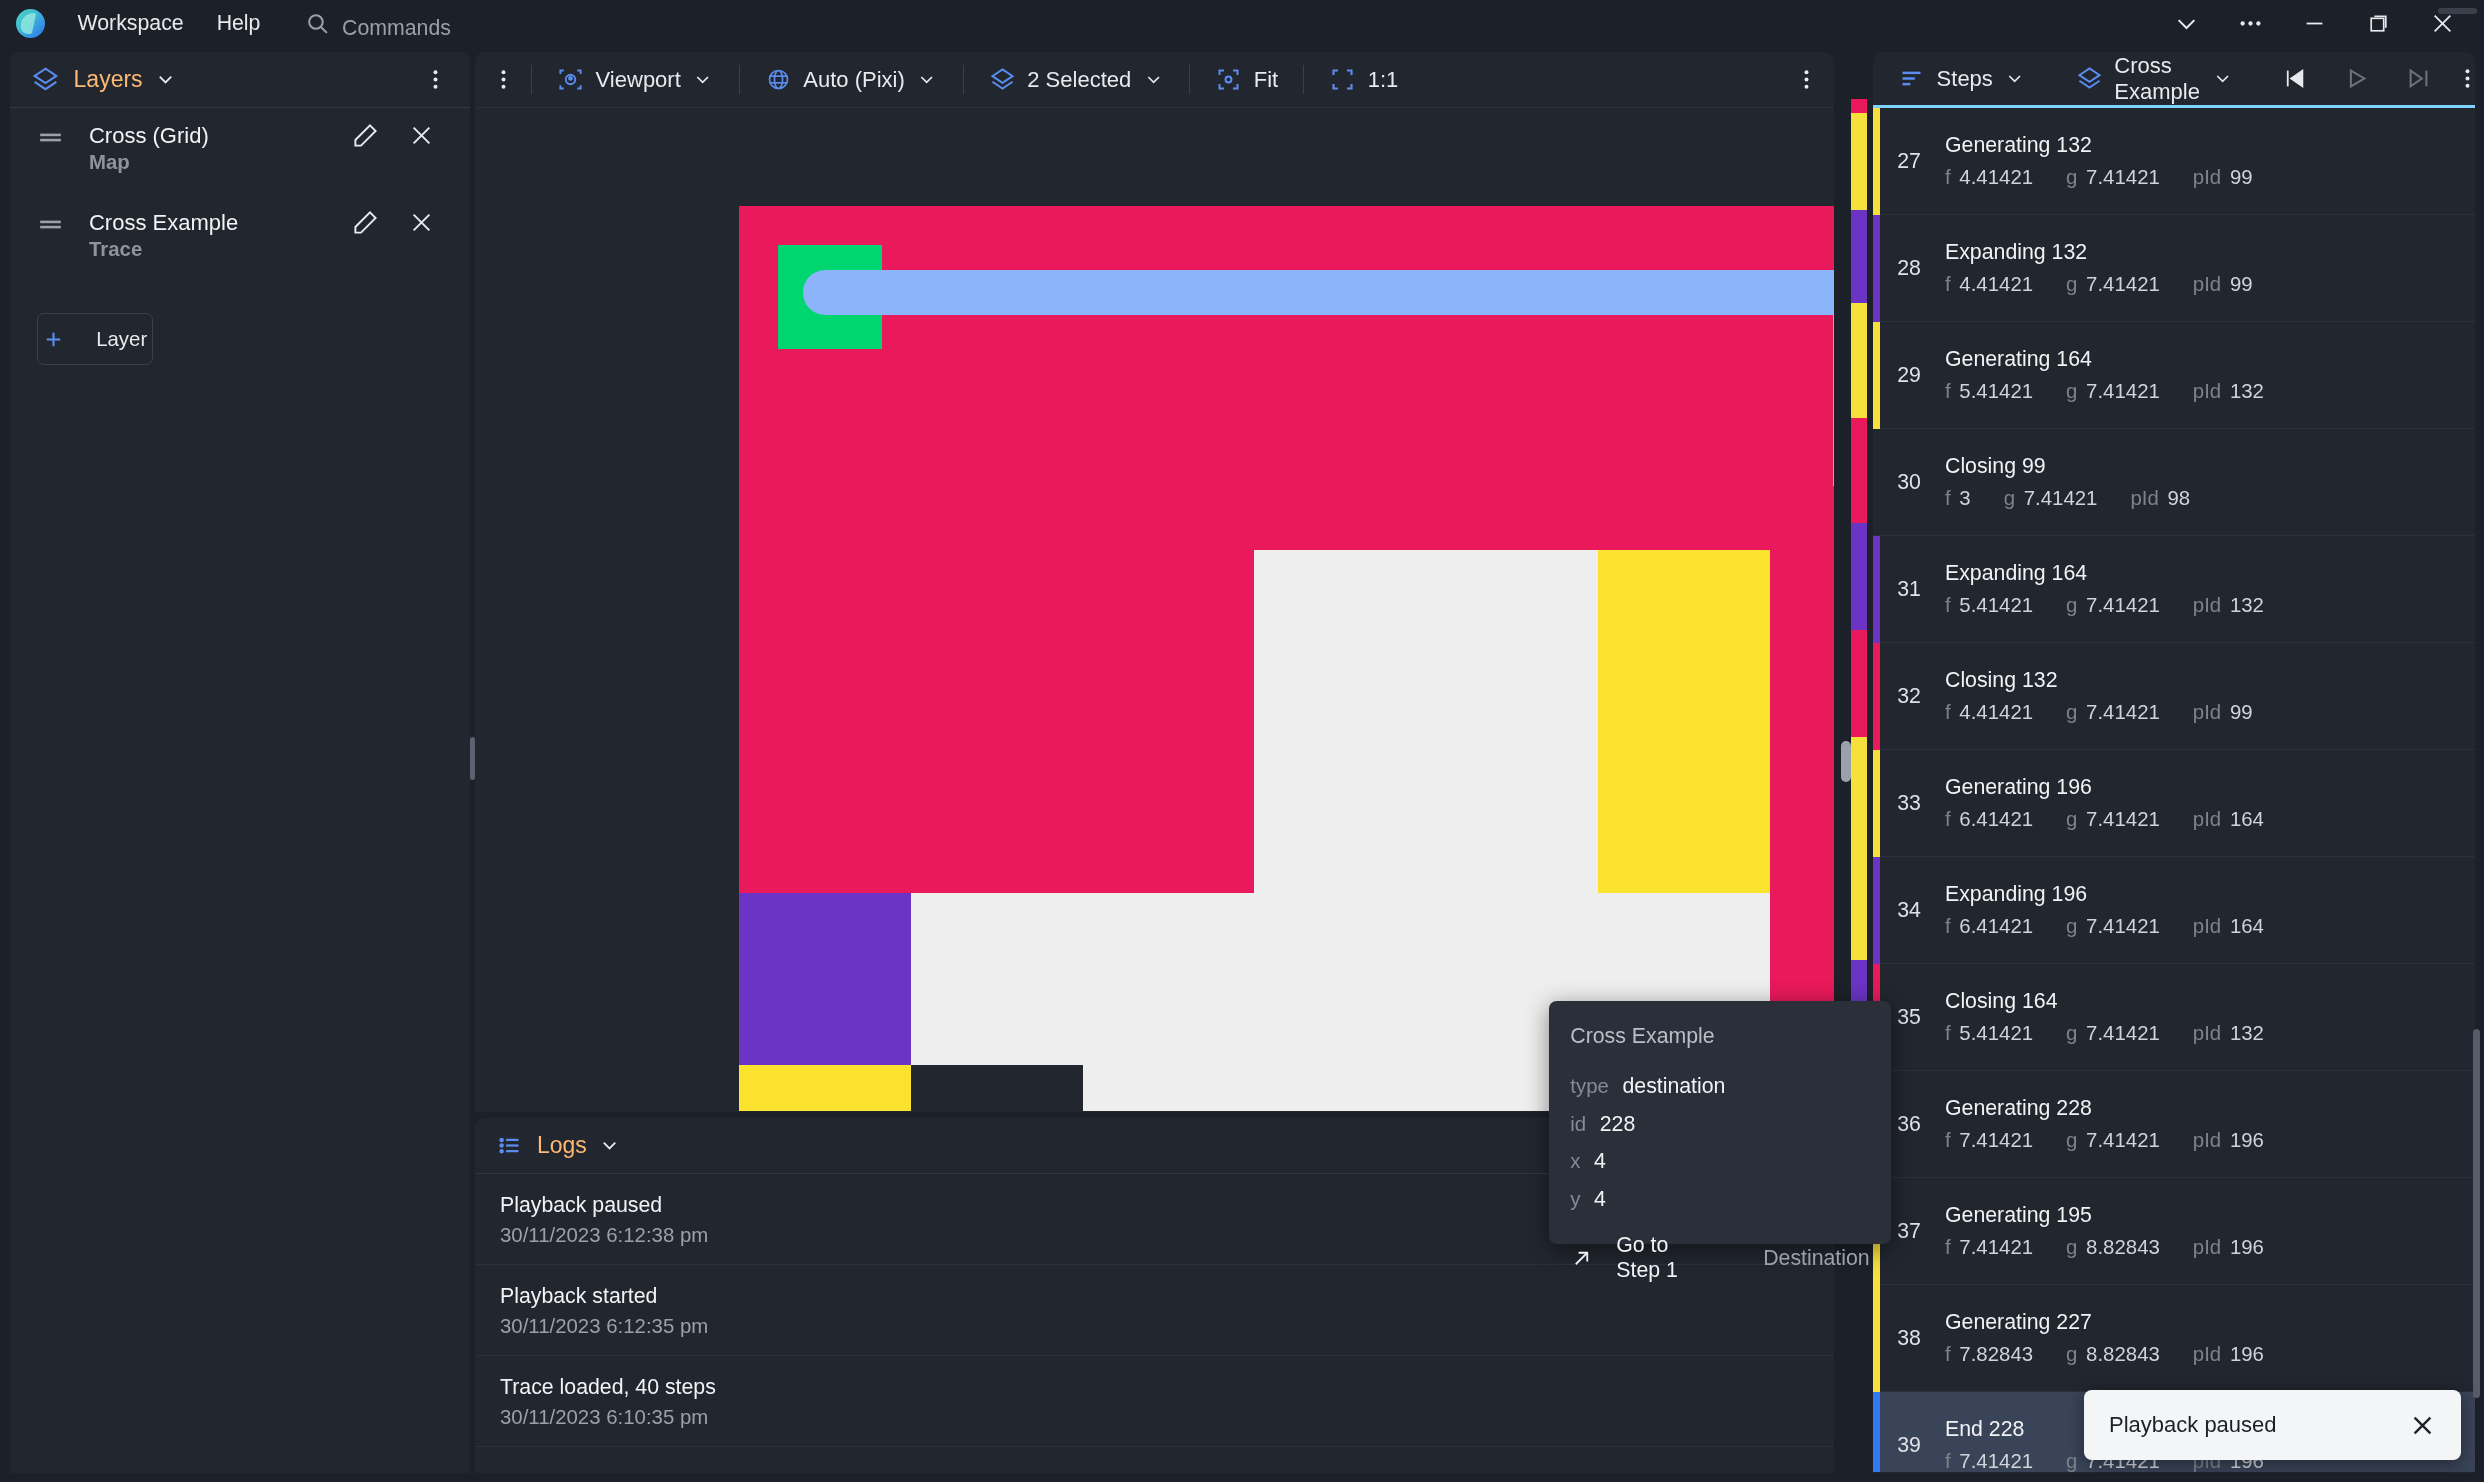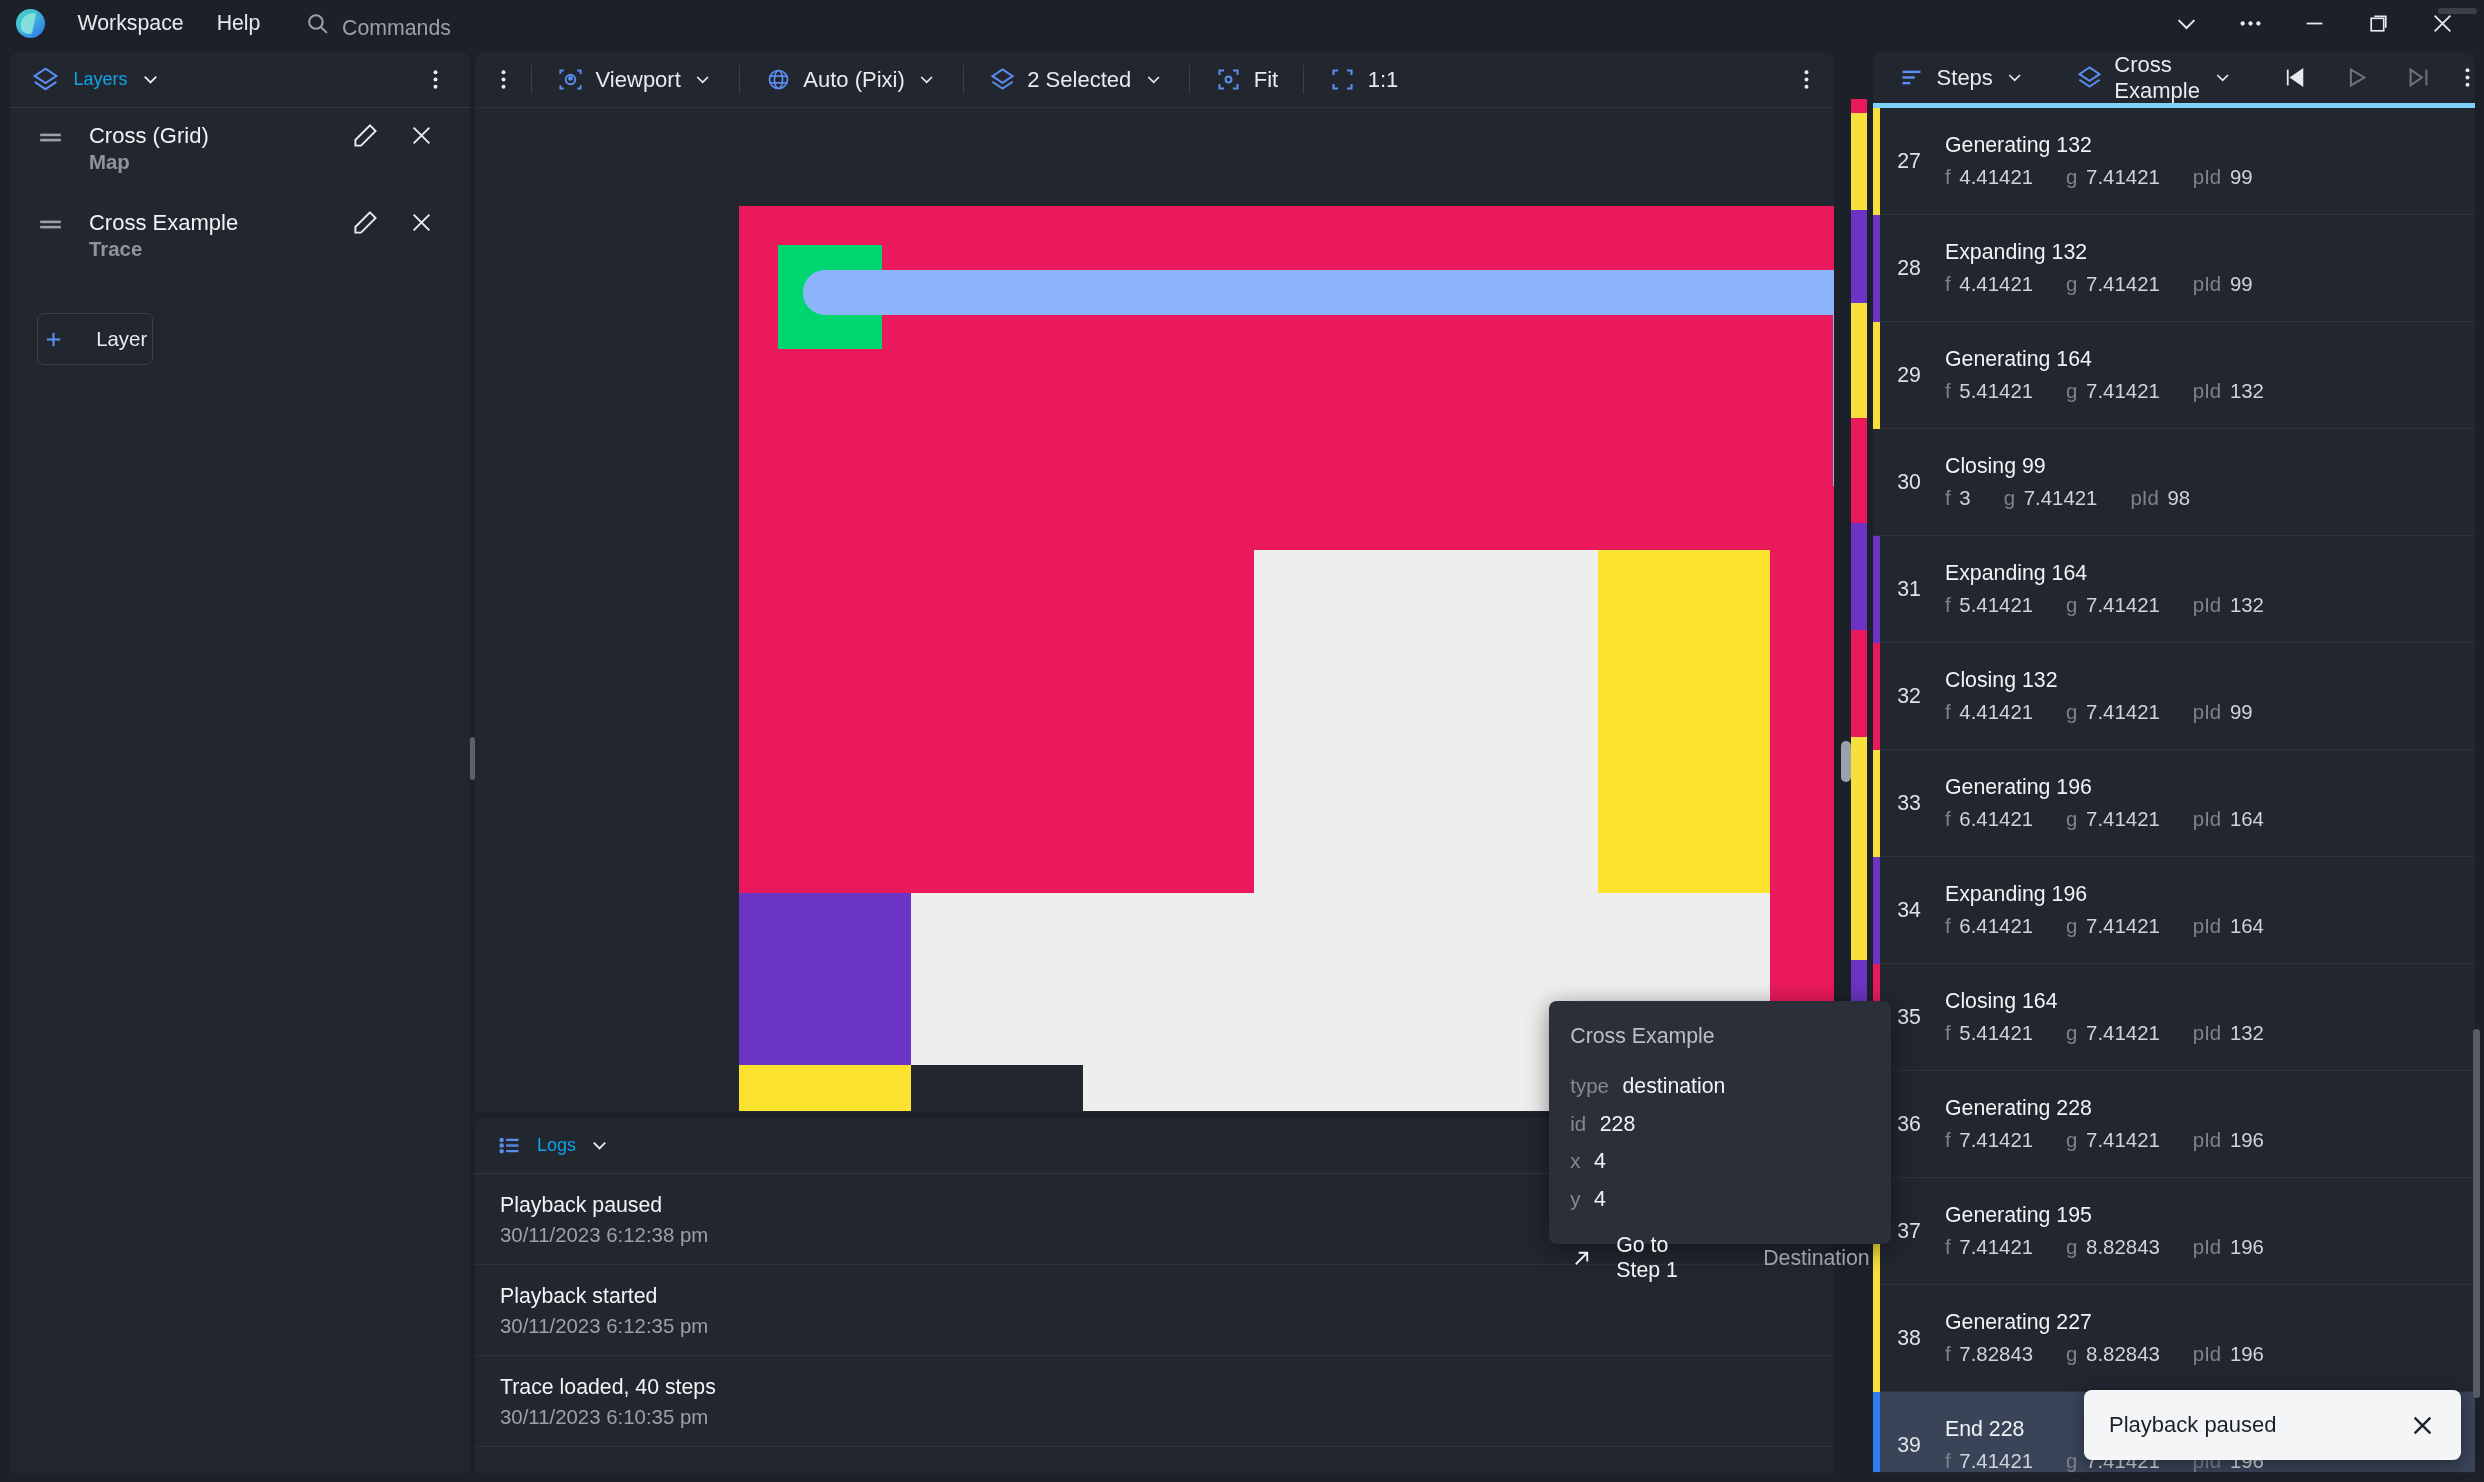--- a/index.html
+++ b/index.html
@@ -29,21 +29,21 @@
           color:#e8eaed; }
   svg { display:block; }
 
   
   .panel { position:absolute; background:#252a33; border-radius:9.7px; }
 
   
   .left { left:9.7px; top:52px; width:460px; height:1421px; background:#22262f; border-radius:9.7px 9.7px 0 0;}
   .panel-head { height:56px; display:flex; align-items:center; padding:0 21.3px;
                 border-bottom:1px solid #323842; }
-  .ph-title { color:#0ea5e9; font-size:18px; margin-left:13.6px; }
+  .ph-title { color:#fdba74; font-size:23px; margin-left:13.6px; }
   .chev { margin-left:11.6px; }
   .ph-more { margin-left:auto; }
 
   .layer-row { height:87px; display:flex; align-items:flex-start; padding:0 25px; }
   .drag { width:33px; }
   .layer-txt { margin-left:21.3px; flex:1; }
   .layer-name { color:#f1f3f5; font-size:22px; line-height:1.25; }
   .layer-sub { color:#8d949e; font-size:20.4px; line-height:1.3;font-weight:bold; }
   .layer-act { display:flex; gap:29px; align-items:center; margin-right:9.7px;}
   .addlayer { margin:17.5px 0 0 27px; height:52px; width:116px; border:1px solid #3a414c;
@@ -73,21 +73,21 @@
   
   .logs { left:475px; top:1118px; width:1359px; height:355px; background:#22262f;
           border-radius:9.7px 9.7px 0 0; }
   .log-row { height:91px; padding:15.5px 25px; border-bottom:1px solid #2c323b; }
   .log-msg { color:#f1f3f5; font-size:21.3px; line-height:1.45; }
   .log-time { color:#9aa1ab; font-size:20.4px; line-height:1.5; }
 
   
   .right { left:1873px; top:52px; width:602px; height:1421px; background:#22262f;
            border-radius:9.7px 9.7px 0 0; }
-  .rtool { height:56px; display:flex; align-items:center; border-bottom:5px solid #7dd3fc; }
+  .rtool { height:56px; display:flex; align-items:center; border-bottom:3px solid #7dd3fc; }
   .steps-list { position:absolute; top:56px; left:0; width:602px; height:1364px; overflow:hidden; }
   .step { position:relative; height:107px; border-bottom:1px solid #2c323b;
           display:flex; align-items:center; }
   .step.sel { background:#3a4458; }
   .sbar { position:absolute; left:0; top:0; width:6.8px; height:107px; }
   .snum { width:72px; text-align:center; color:#dfe3e8; font-size:21.3px; }
   .sbody { flex:1; }
   .stitle { color:#f1f3f5; font-size:21.3px; margin-bottom:8.7px; }
   .smeta { display:flex; align-items:baseline; font-size:20.4px; }
   .mk { color:#7d838d; margin-right:8.7px; }

